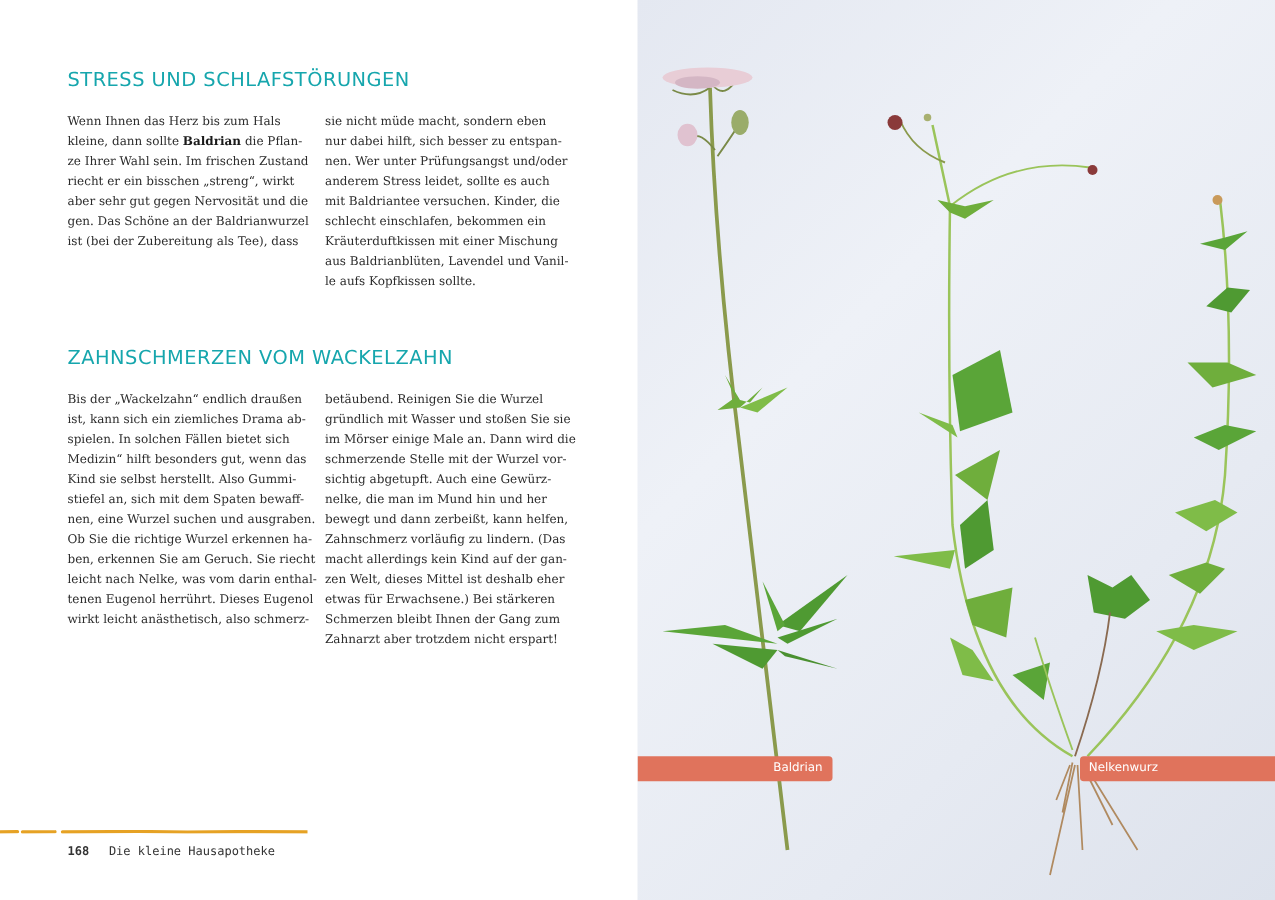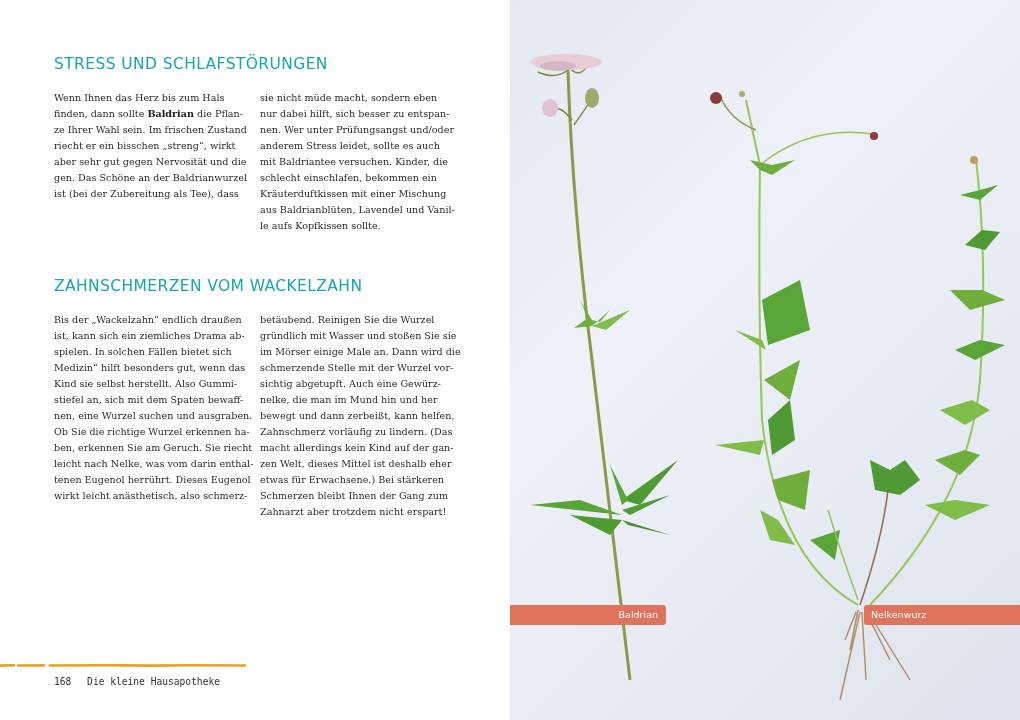--- a/index.html
+++ b/index.html
@@ -14,21 +14,21 @@
     }
     .col {
       position: absolute; width: 196px;
       font-family: "DejaVu Serif", serif; font-size: 9.6px; line-height: 16px; color: #2b2b2b;
     }
     .col .line { display: block; white-space: nowrap; }
     .col b { font-weight: bold; color: #1a1a1a; }
 
     .footer-rule { position: absolute; left: 0; top: 664px; width: 246px; height: 3px; }
     .footer { position: absolute; left: 54px; top: 676px; font-family: "DejaVu Sans Mono", monospace; font-size: 9.6px; color: #333; }
-    .footer .pageno { margin-right: 10px; }
+    .footer .pageno { margin-right: 10px; font-weight: bold; }
 
     .right-page {
       position: absolute; left: 510px; top: 0; width: 510px; height: 720px;
       background: linear-gradient(135deg, #e4e8f1 0%, #eef1f7 35%, #e6eaf2 70%, #dde2ec 100%);
       overflow: hidden;
     }
     .photo-svg { position: absolute; left: 0; top: 0; width: 510px; height: 720px; }
 
     .label {
       position: absolute; height: 20px; background: #e0735c; color: #fff;
@@ -38,21 +38,21 @@
     .label-nelkenwurz { left: 354px; top: 605px; width: 156px; padding-left: 7px; border-radius: 3px 0 0 3px; }
   </style>
 </head>
 <body>
 
 <div class="left-page">
   <h2 class="section-title" style="top:55px">STRESS UND SCHLAFSTÖRUNGEN</h2>
 
   <div class="col" style="left:54px; top:90px">
     <span class="line">Wenn Ihnen das Herz bis zum Hals</span>
-    <span class="line"><span>finden, dann sollte </span><b>Baldrian</b><span> die Pflan-</span></span>
+    <span class="line"><span>kleine, dann sollte </span><b>Baldrian</b><span> die Pflan-</span></span>
     <span class="line">ze Ihrer Wahl sein. Im frischen Zustand</span>
     <span class="line">riecht er ein bisschen „streng“, wirkt</span>
     <span class="line">aber sehr gut gegen Nervosität und die</span>
     <span class="line">gen. Das Schöne an der Baldrianwurzel</span>
     <span class="line">ist (bei der Zubereitung als Tee), dass</span>
   </div>
 
   <div class="col" style="left:260px; top:90px">
     <span class="line">sie nicht müde macht, sondern eben</span>
     <span class="line">nur dabei hilft, sich besser zu entspan-</span>

